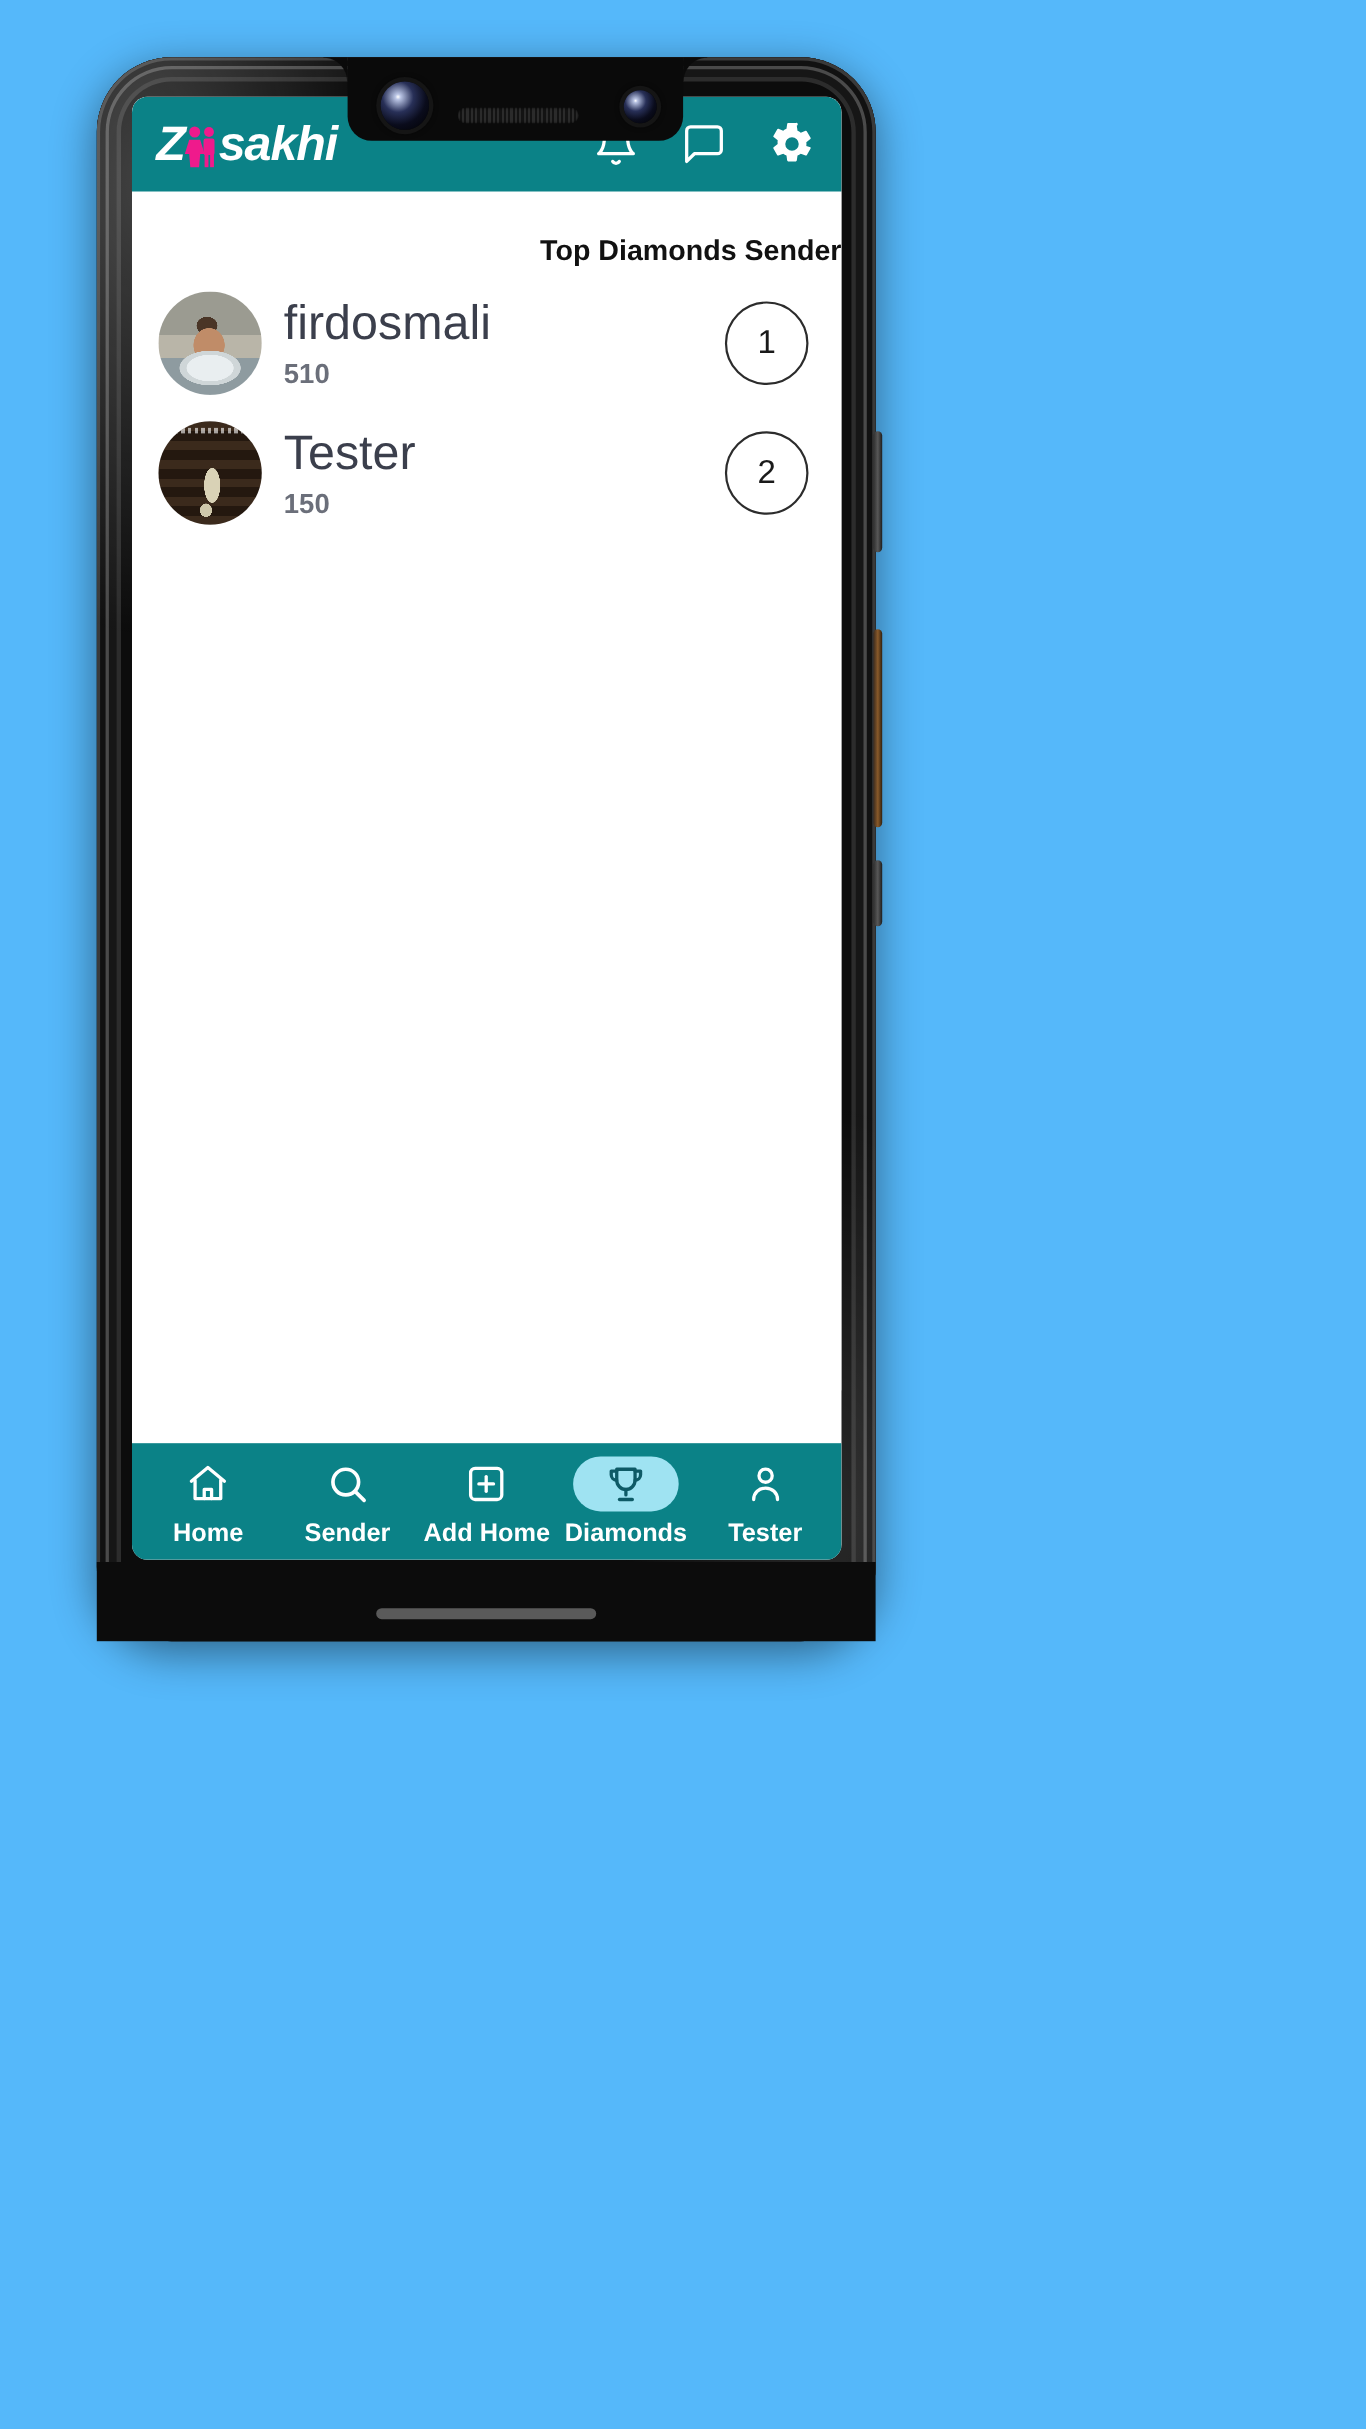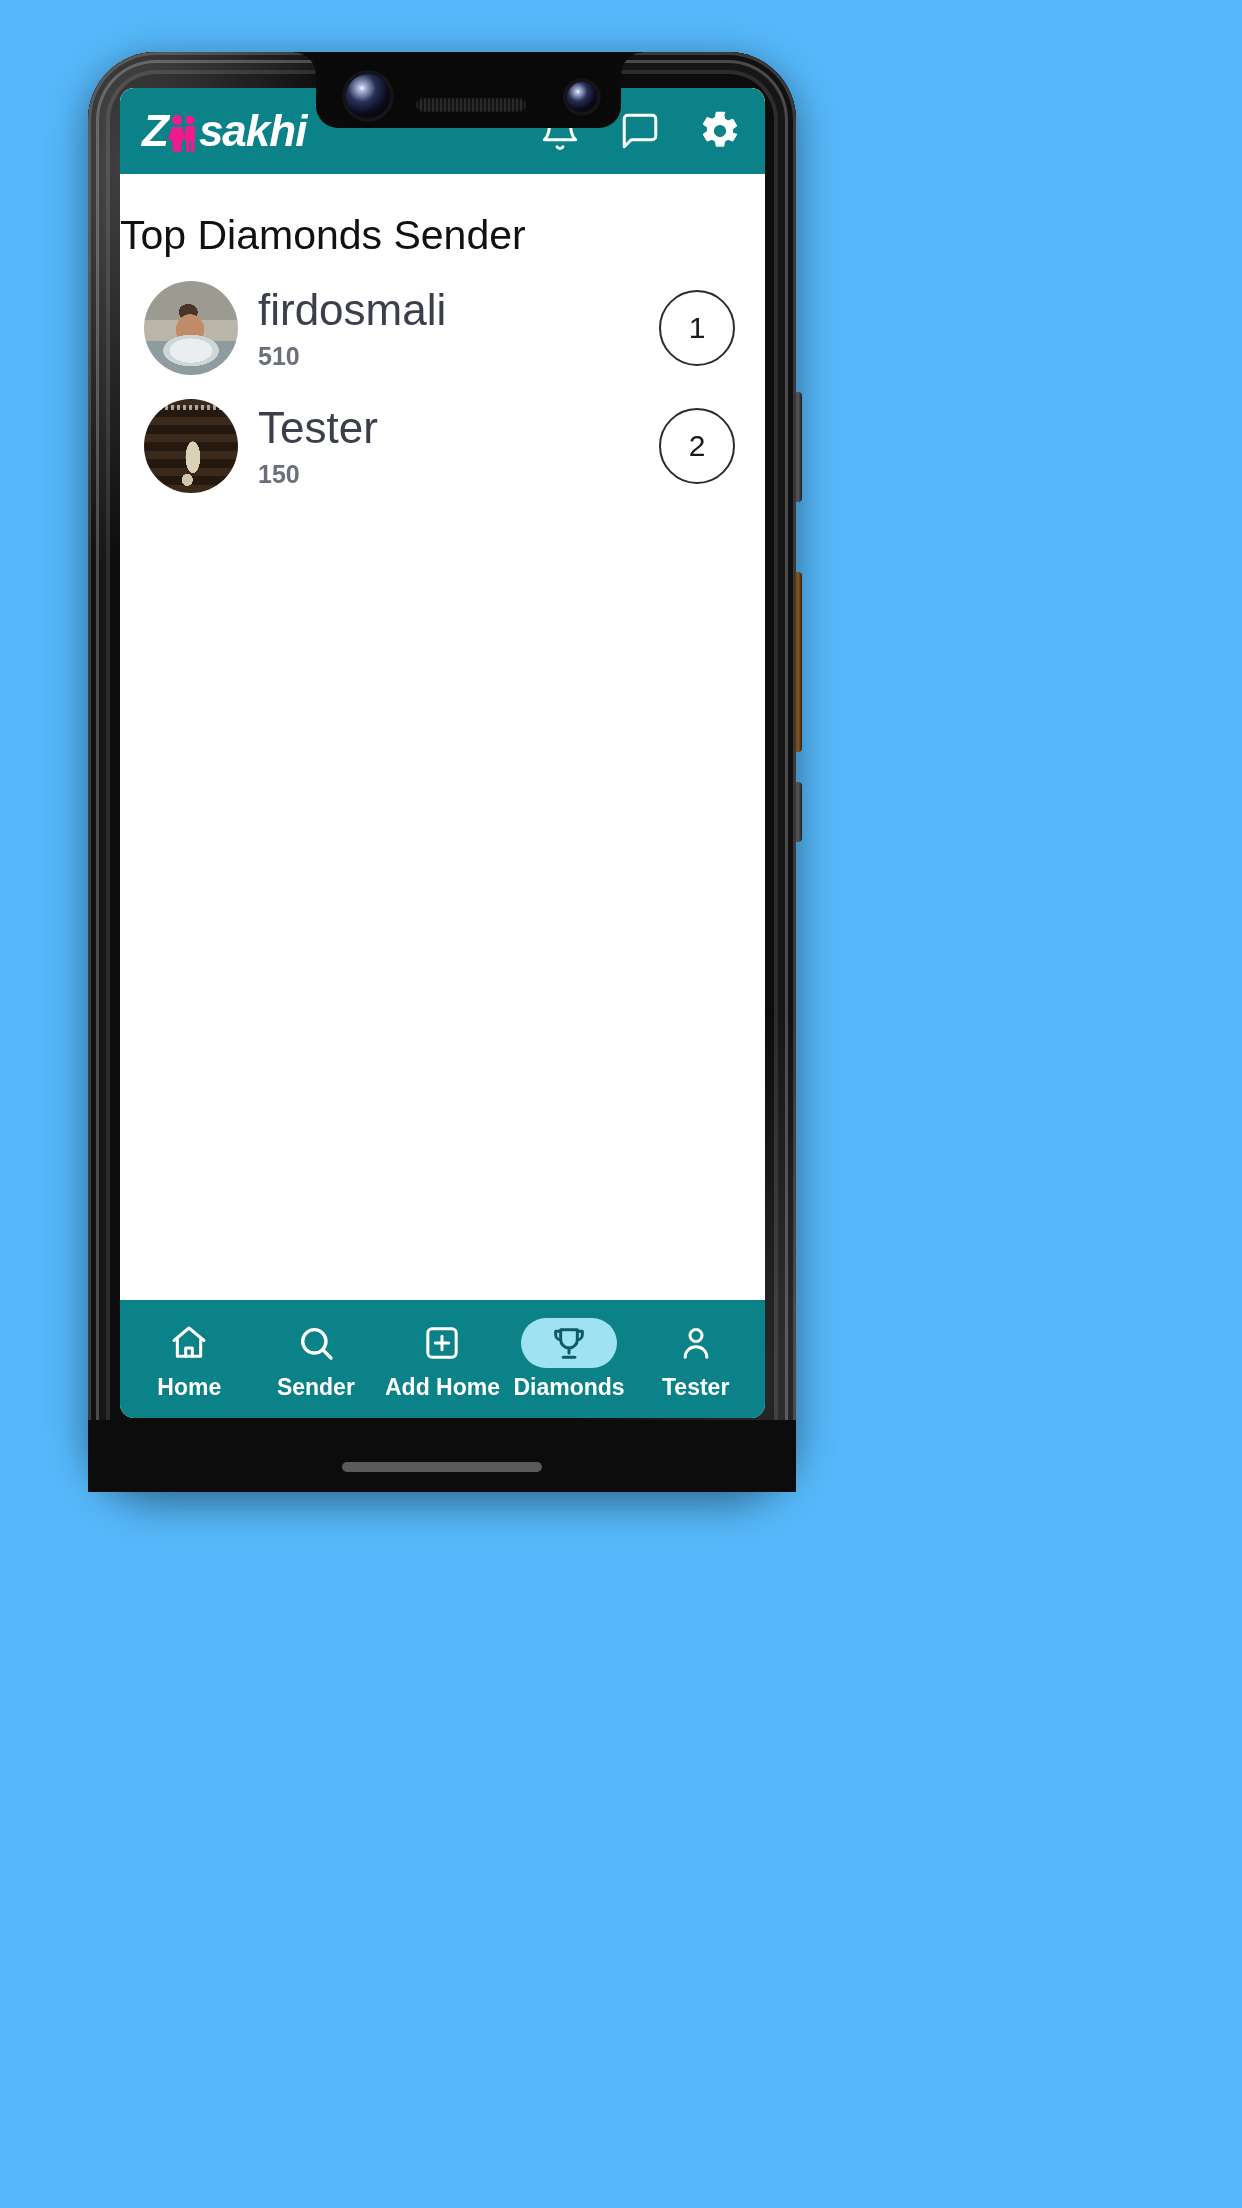--- a/index.html
+++ b/index.html
@@ -138,23 +138,23 @@
     box-shadow: inset 0 0 2px #000;
   }
 
   
   #content {
     height: 1090px;
     background: #ffffff;
     padding-top: 20px;
   }
   #page-title {
-    text-align: left;
-    font-size: 41px;
-    font-weight: normal;
+    text-align: right;
+    font-size: 26px;
+    font-weight: bold;
     color: #111111;
     padding: 18px 0 10px;
   }
 
   #leader-list { padding: 0 14px; }
   .rank-row {
     display: flex;
     align-items: center;
     padding: 12px 10px;
     gap: 20px;
@@ -215,21 +215,21 @@
     font-size: 30px;
     color: #1a1a1a;
     background: #ffffff;
     margin-right: 6px;
   }
 
   
   #bottom-nav {
     position: absolute;
     left: 0; right: 0; bottom: 0;
-    height: 118px;
+    height: 106px;
     background: #0b8287;
     display: flex;
     align-items: center;
     justify-content: space-around;
     padding: 0 6px;
     margin-top: 24px;
   }
   .nav-item {
     display: flex;
     flex-direction: column;

